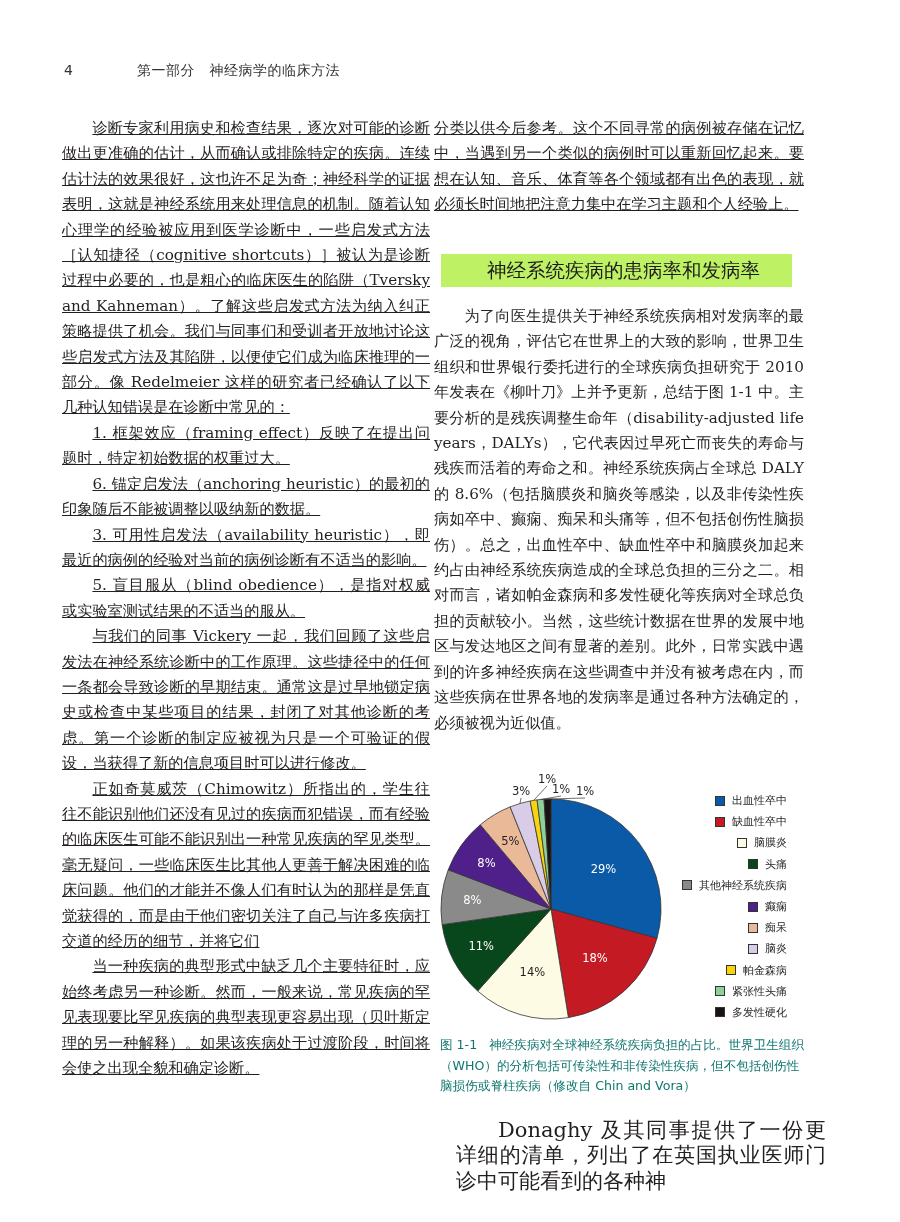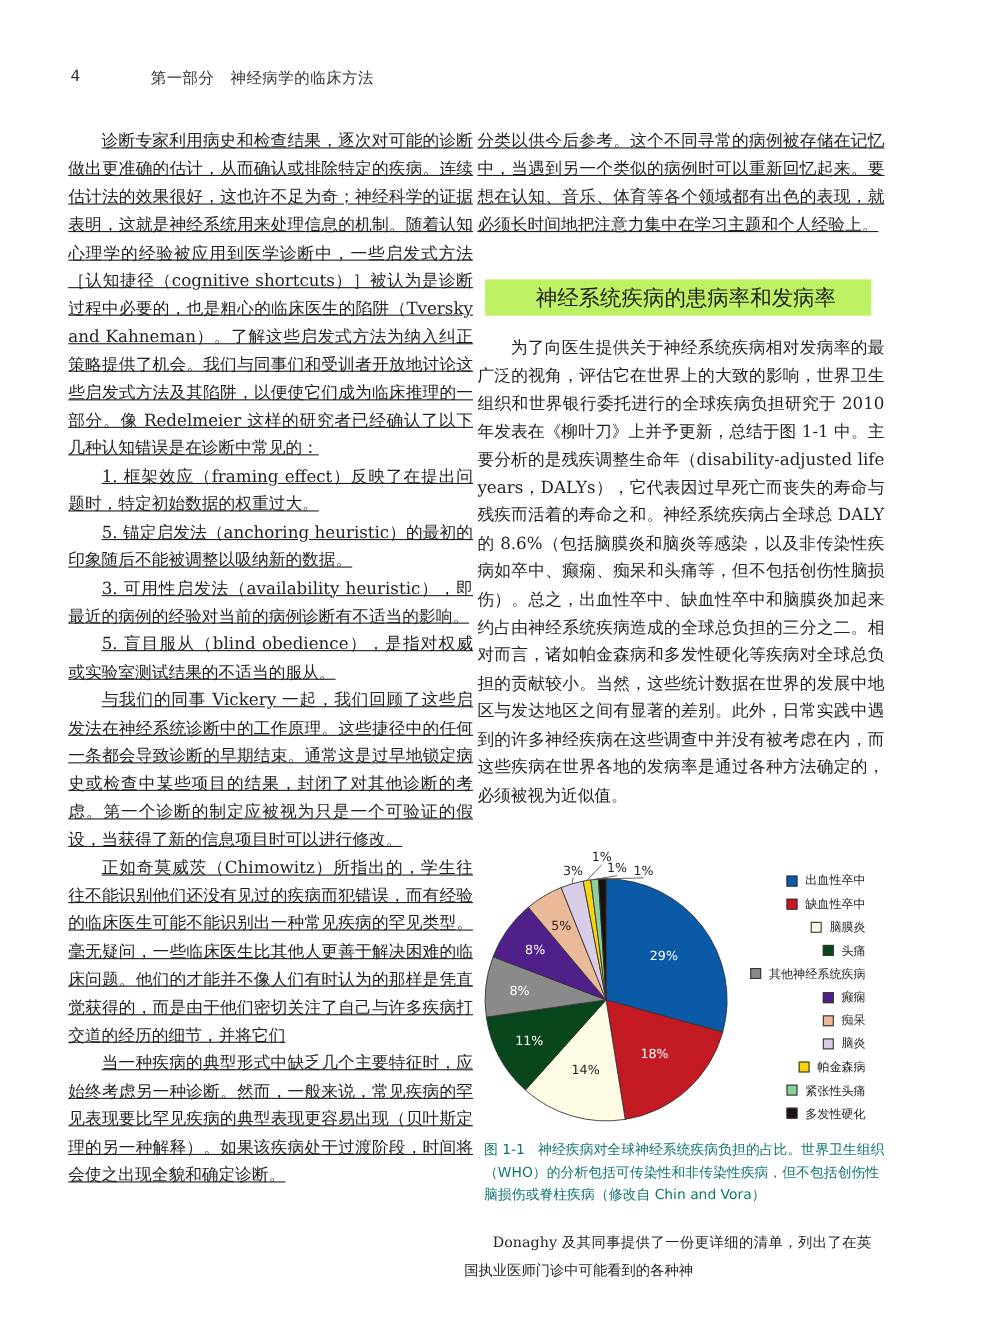--- a/index.html
+++ b/index.html
@@ -24,37 +24,37 @@
   .figure { position: absolute; left: 434px; top: 760px; width: 380px; height: 270px; }
   .figure svg { position: absolute; left: 0; top: 0; }
   .legend { position: absolute; left: 248px; top: 30px; font-family: "DejaVu Serif", "Liberation Serif", serif;
             font-size: 11px; color: #231f20; }
   .legend-item { height: 21.2px; display: flex; align-items: center; justify-content: flex-end; }
   .swatch { width: 8px; height: 8px; border: 1px solid #333; margin-right: 7px; }
   .caption { position: absolute; left: 440px; top: 1035px; width: 370px;
              font-family: "DejaVu Sans", "Liberation Sans", sans-serif; font-size: 12.6px; line-height: 20.5px;
              color: #0f766e; }
   .caption .fig-label { margin-right: 12px; }
-  .col-right-3 { position: absolute; left: 422px; top: 1118px; width: 370px; font-size: 13px;
+  .col-right-3 { position: absolute; left: 456px; top: 1118px; width: 370px; font-size: 21px;
          line-height: 25.4px; text-align: justify; }
   .col-right-3 p { margin: 0; text-indent: 2em; }
   .pct { font-family: "DejaVu Sans", "Liberation Sans", sans-serif; font-size: 11.5px; }
 </style>
 </head>
 <body>
 
 <div class="header">
   <span class="page-num">4</span>
   <span class="running-title">第一部分　神经病学的临床方法</span>
 </div>
 
 <div class="col col-left">
   <p>诊断专家利用病史和检查结果，逐次对可能的诊断做出更准确的估计，从而确认或排除特定的疾病。连续估计法的效果很好，这也许不足为奇；神经科学的证据表明，这就是神经系统用来处理信息的机制。随着认知心理学的经验被应用到医学诊断中，一些启发式方法［认知捷径（cognitive shortcuts）］被认为是诊断过程中必要的，也是粗心的临床医生的陷阱（Tversky and Kahneman）。了解这些启发式方法为纳入纠正策略提供了机会。我们与同事们和受训者开放地讨论这些启发式方法及其陷阱，以便使它们成为临床推理的一部分。像 Redelmeier 这样的研究者已经确认了以下几种认知错误是在诊断中常见的：</p>
   <p>1. 框架效应（framing effect）反映了在提出问题时，特定初始数据的权重过大。</p>
-  <p>5. 锚定启发法（anchoring heuristic）的最初的印象随后不能被调整以吸纳新的数据。</p>
+  <p>6. 锚定启发法（anchoring heuristic）的最初的印象随后不能被调整以吸纳新的数据。</p>
   <p>3. 可用性启发法（availability heuristic），即最近的病例的经验对当前的病例诊断有不适当的影响。</p>
   <p>5. 盲目服从（blind obedience），是指对权威或实验室测试结果的不适当的服从。</p>
   <p>与我们的同事 Vickery 一起，我们回顾了这些启发法在神经系统诊断中的工作原理。这些捷径中的任何一条都会导致诊断的早期结束。通常这是过早地锁定病史或检查中某些项目的结果，封闭了对其他诊断的考虑。第一个诊断的制定应被视为只是一个可验证的假设，当获得了新的信息项目时可以进行修改。</p>
   <p>正如奇莫威茨（Chimowitz）所指出的，学生往往不能识别他们还没有见过的疾病而犯错误，而有经验的临床医生可能不能识别出一种常见疾病的罕见类型。毫无疑问，一些临床医生比其他人更善于解决困难的临床问题。他们的才能并不像人们有时认为的那样是凭直觉获得的，而是由于他们密切关注了自己与许多疾病打交道的经历的细节，并将它们</p>
   <p>当一种疾病的典型形式中缺乏几个主要特征时，应始终考虑另一种诊断。然而，一般来说，常见疾病的罕见表现要比罕见疾病的典型表现更容易出现（贝叶斯定理的另一种解释）。如果该疾病处于过渡阶段，时间将会使之出现全貌和确定诊断。</p>
 </div>
 
 <div class="col col-right">
   <p class="noindent">分类以供今后参考。这个不同寻常的病例被存储在记忆中，当遇到另一个类似的病例时可以重新回忆起来。要想在认知、音乐、体育等各个领域都有出色的表现，就必须长时间地把注意力集中在学习主题和个人经验上。</p>
 </div>

